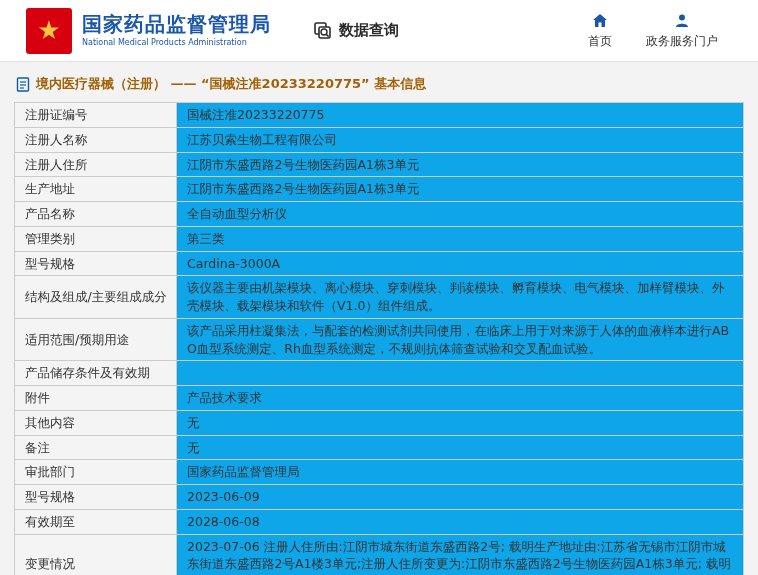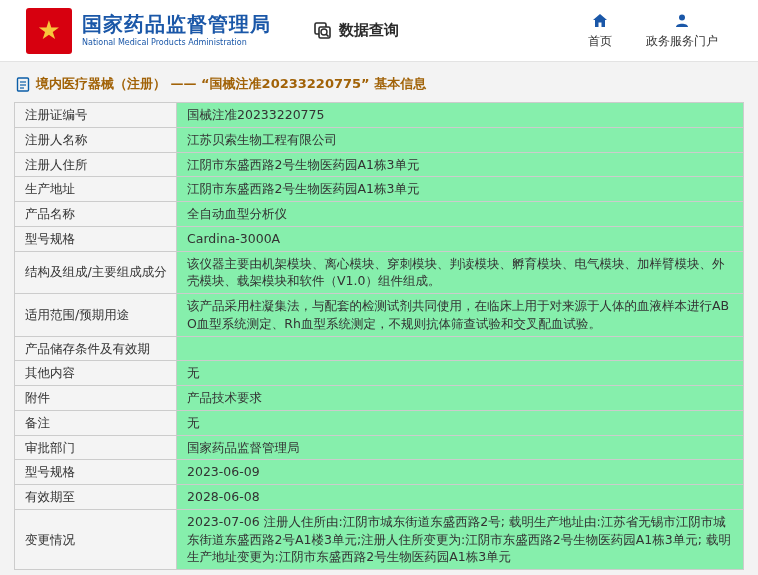--- a/index.html
+++ b/index.html
@@ -70,21 +70,21 @@
     word-break: break-all;
   }
   td.lbl {
     width: 162px;
     background: #f4f4f4;
     text-align: left;
     color: #333;
     white-space: nowrap;
     overflow: hidden;
   }
-  td.val { background: #86efac; color: #333; }
+  td.val { background: #0ea5e9; color: #333; }
   td.val:empty::after { content: "\00a0"; }
 </style>
 </head>
 <body>
 
 <div class="header">
   <div class="logo">
     <span class="star">★</span>
   </div>
   <div class="title-block">
@@ -149,44 +149,48 @@
     </tr>
     <tr>
       <td class="lbl">生产地址</td>
       <td class="val">江阴市东盛西路2号生物医药园A1栋3单元</td>
     </tr>
     <tr>
       <td class="lbl">产品名称</td>
       <td class="val">全自动血型分析仪</td>
     </tr>
     <tr>
+      <td class="lbl">管理类别</td>
+      <td class="val">第三类</td>
+    </tr>
+    <tr>
       <td class="lbl">型号规格</td>
       <td class="val">Cardina-3000A</td>
     </tr>
     <tr>
       <td class="lbl">结构及组成/主要组成成分</td>
       <td class="val">该仪器主要由机架模块、离心模块、穿刺模块、判读模块、孵育模块、电气模块、加样臂模块、外壳模块、载架模块和软件（V1.0）组件组成。</td>
     </tr>
     <tr>
       <td class="lbl">适用范围/预期用途</td>
       <td class="val">该产品采用柱凝集法，与配套的检测试剂共同使用，在临床上用于对来源于人体的血液样本进行ABO血型系统测定、Rh血型系统测定，不规则抗体筛查试验和交叉配血试验。</td>
     </tr>
     <tr>
       <td class="lbl">产品储存条件及有效期</td>
       <td class="val"></td>
     </tr>
     <tr>
+      <td class="lbl">附件</td>
+      <td class="val">产品技术要求</td>
+    </tr>
+    <tr>
       <td class="lbl">其他内容</td>
       <td class="val">无</td>
     </tr>
     <tr>
-      <td class="lbl">附件</td>
-      <td class="val">产品技术要求</td>
-    </tr>
-    <tr>
       <td class="lbl">备注</td>
       <td class="val">无</td>
     </tr>
     <tr>
       <td class="lbl">审批部门</td>
       <td class="val">国家药品监督管理局</td>
     </tr>
     <tr>
       <td class="lbl">型号规格</td>
       <td class="val">2023-06-09</td>

